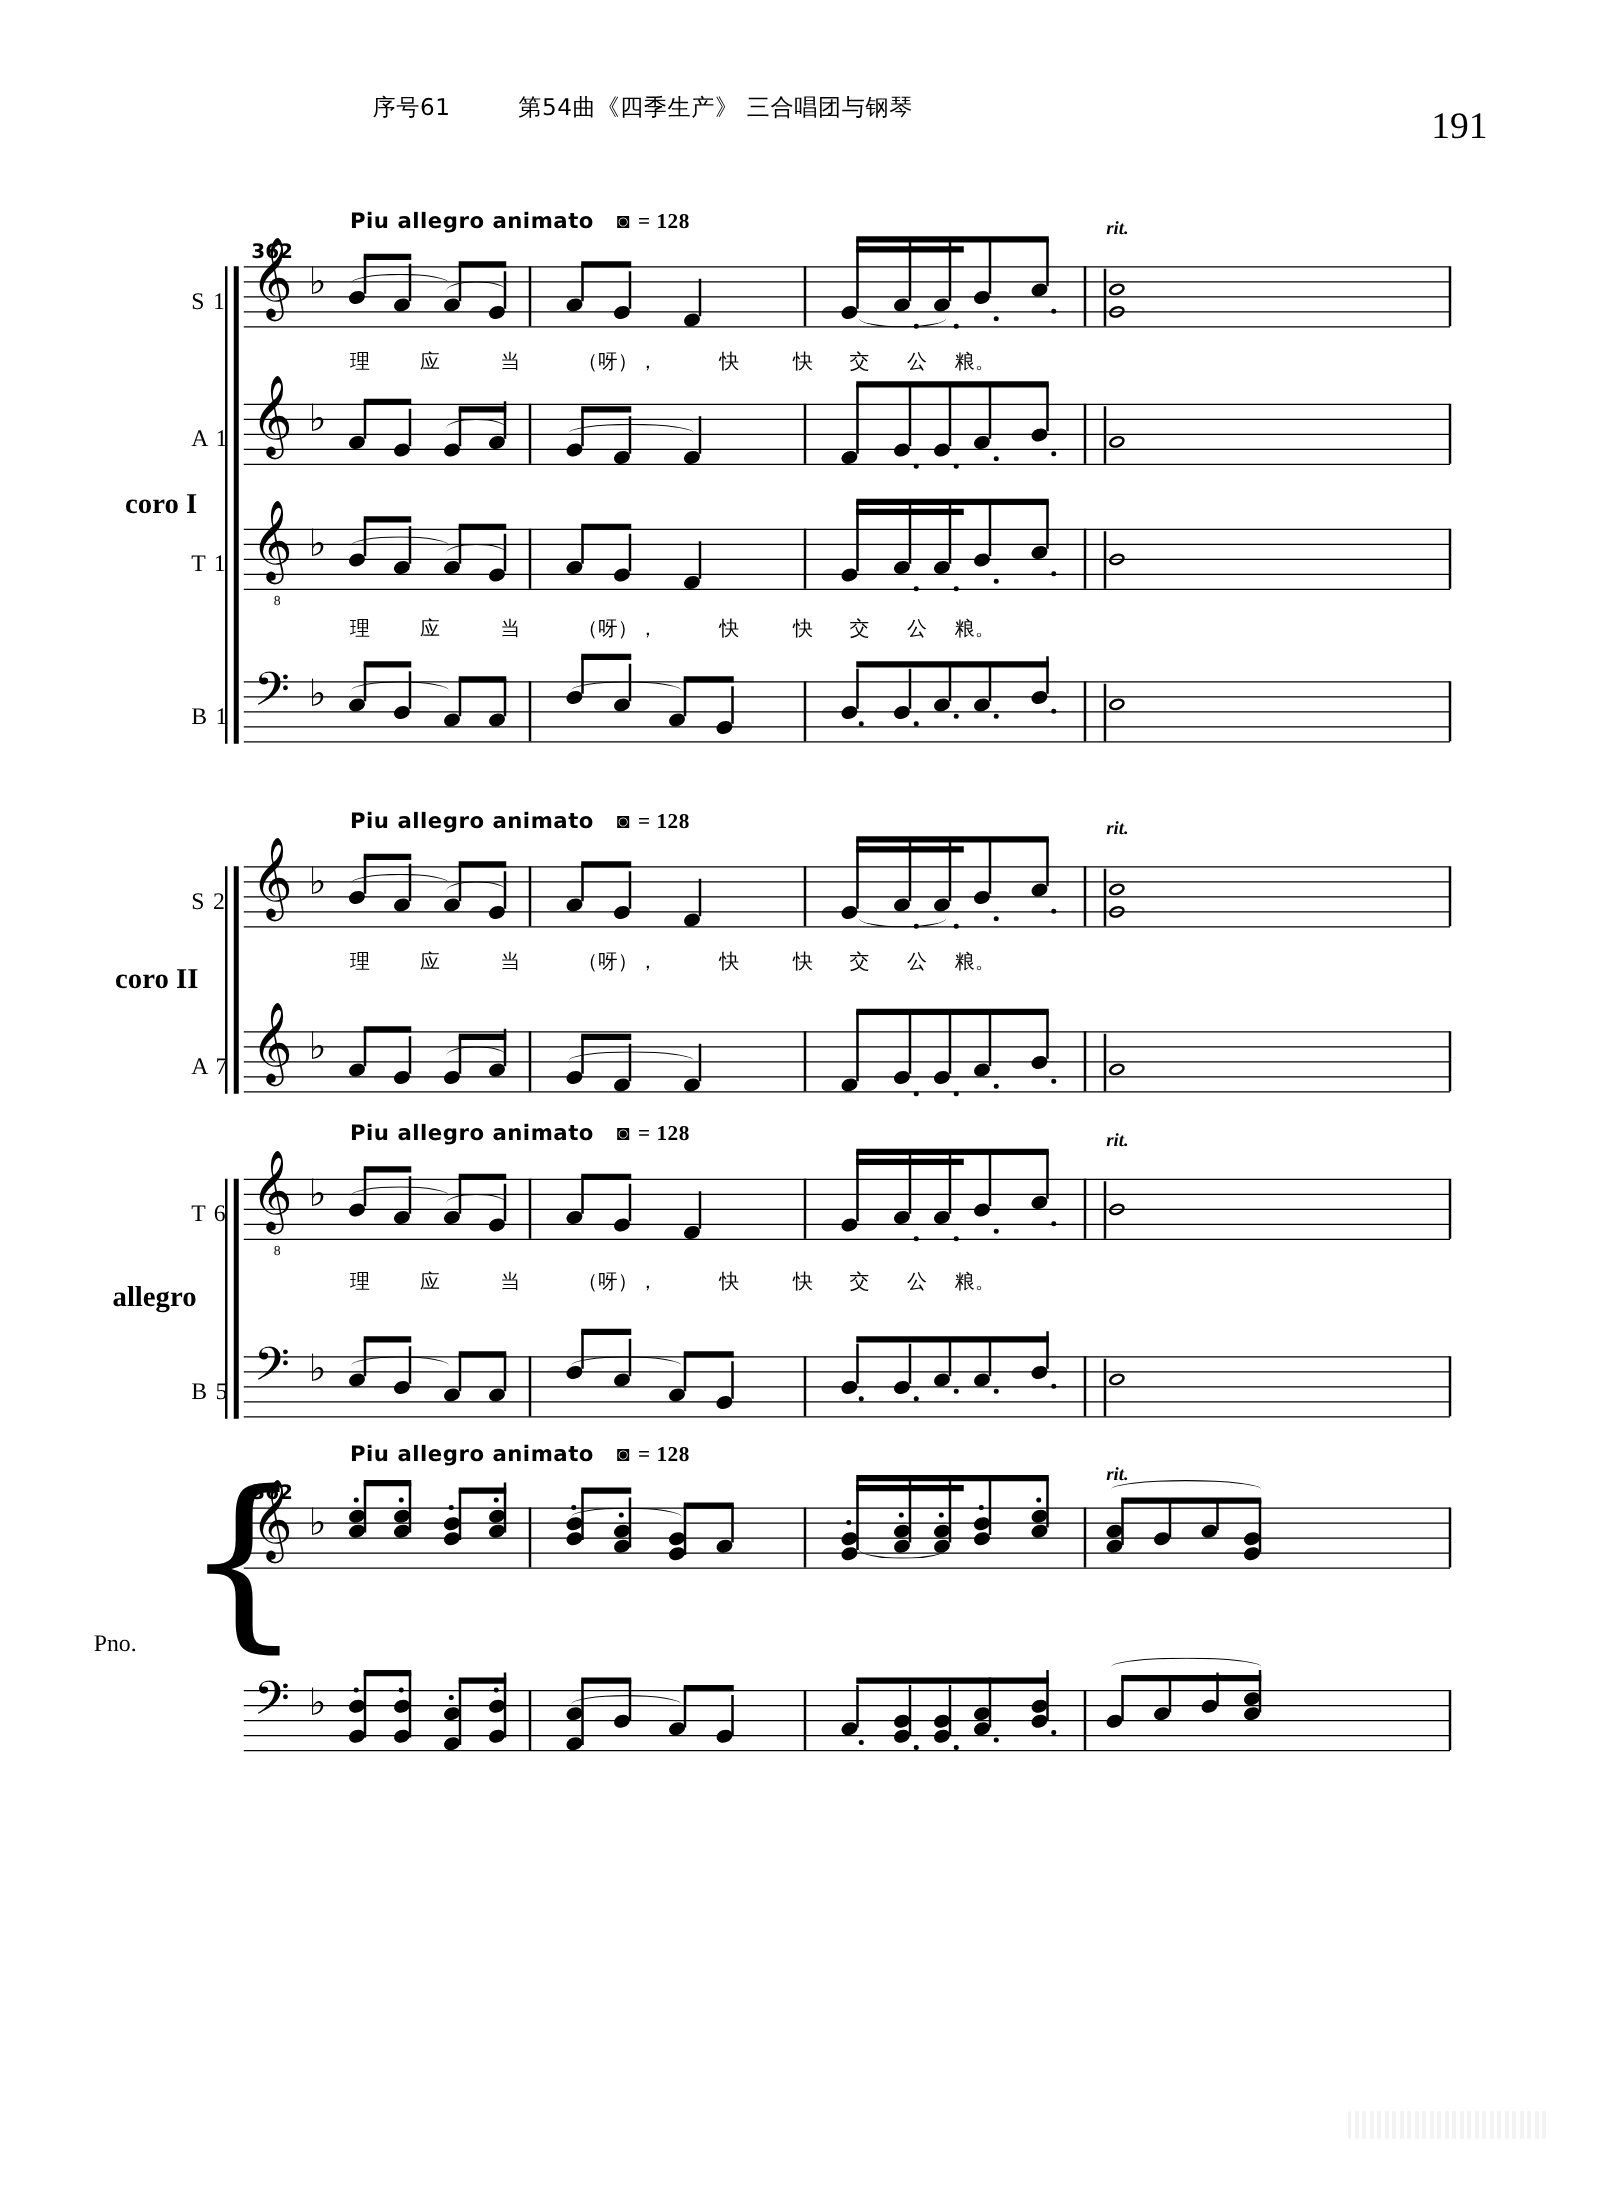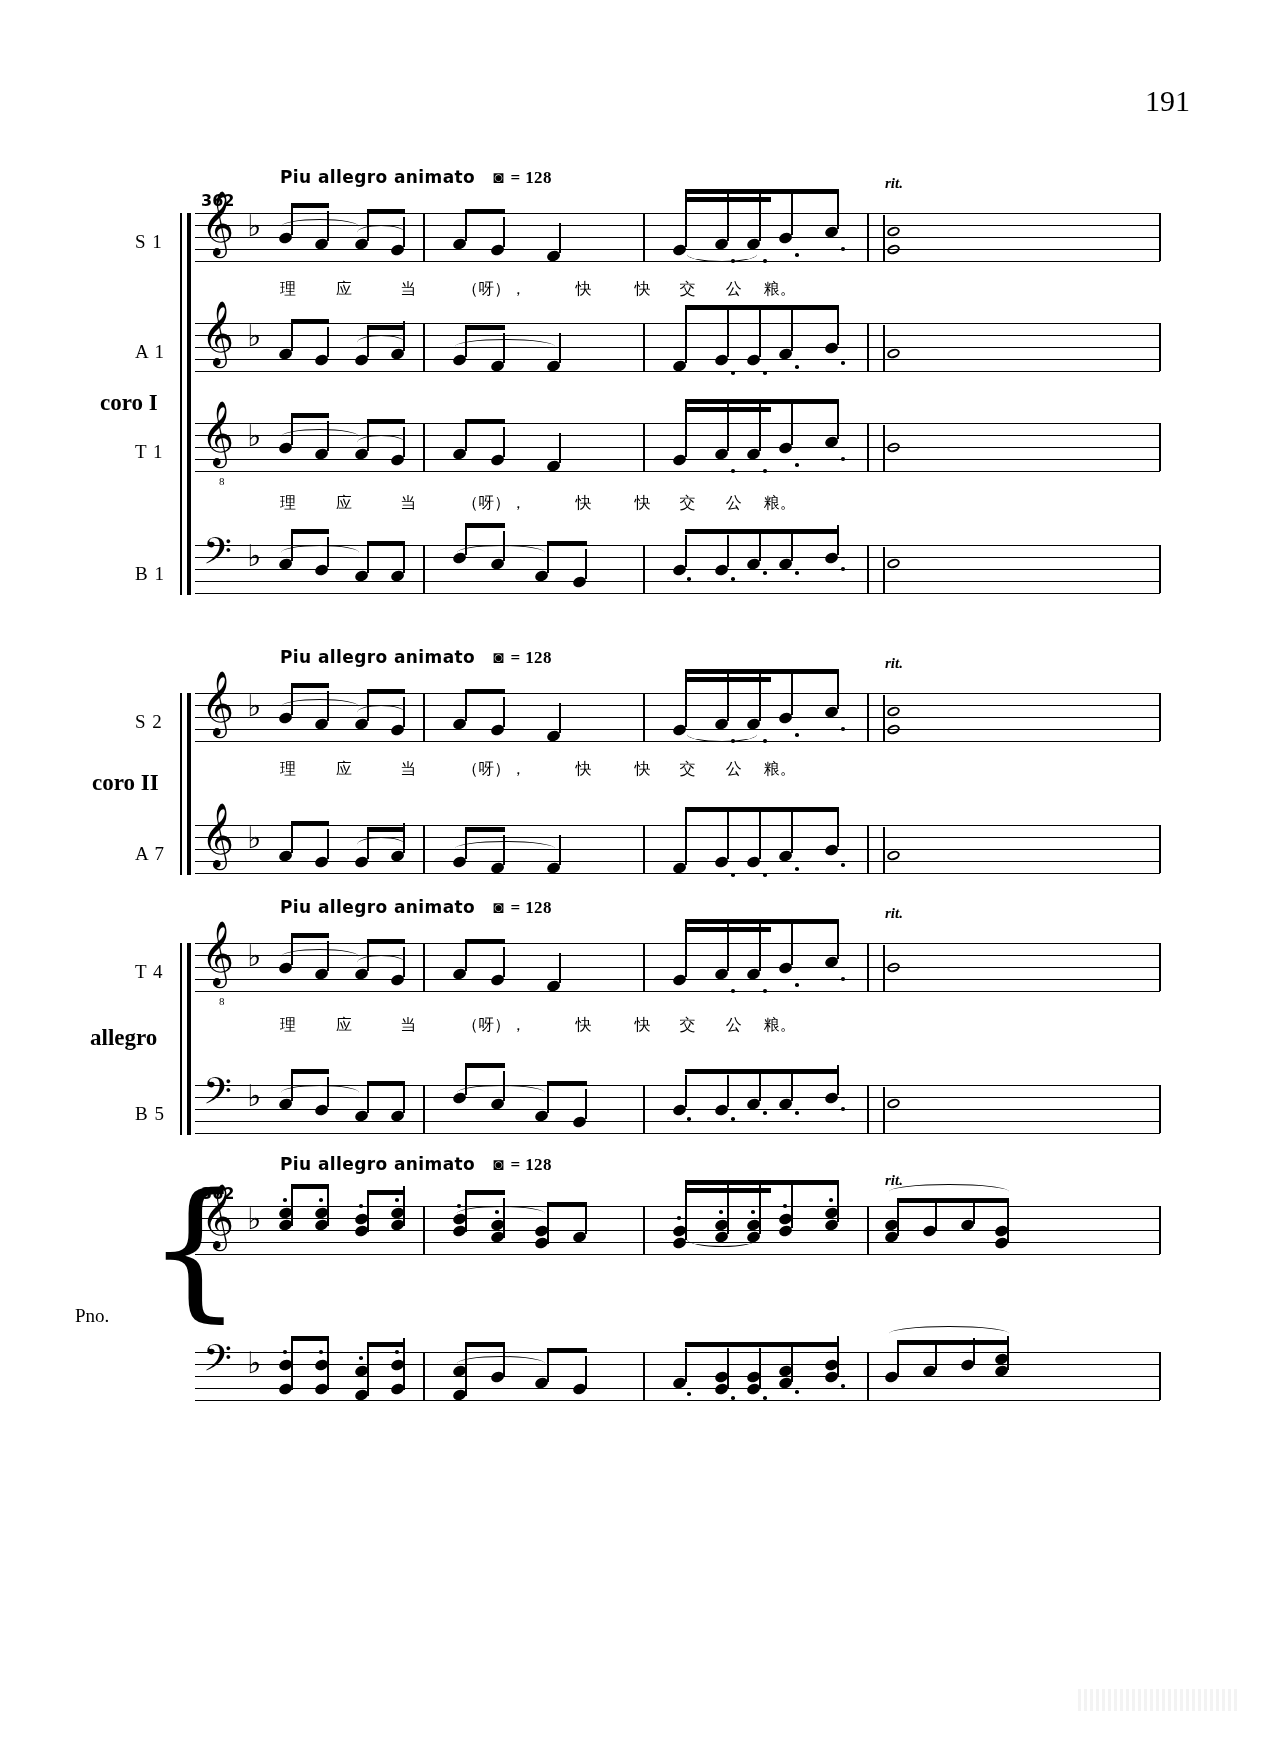--- a/index.html
+++ b/index.html
@@ -16,21 +16,21 @@
 
   
   .sys{position:absolute;}
   .staff{position:absolute;left:0;width:100%;}
   .staff .ln{position:absolute;left:0;width:100%;height:1.4px;background:#000;}
 
   .tempo{position:absolute;font-family:"DejaVu Sans",sans-serif;font-weight:bold;font-size:17px;letter-spacing:.4px;white-space:nowrap;}
   .tempo .eqn{font-weight:bold;font-family:"Liberation Serif",serif;}
   .rit{position:absolute;font-style:italic;font-weight:bold;font-size:15px;font-family:"Liberation Serif",serif;}
   .measnum{position:absolute;font-family:"DejaVu Sans",sans-serif;font-weight:bold;font-size:16px;}
-  .vlabel{position:absolute;font-family:"Liberation Serif",serif;font-size:19px;letter-spacing:1px;white-space:nowrap;}
+  .vlabel{position:absolute;font-family:"Liberation Serif",serif;font-size:19px;letter-spacing:1px;white-space:nowrap;margin-left:18px;}
   .group-label{position:absolute;font-family:"Liberation Serif",serif;font-weight:bold;font-size:23px;white-space:nowrap;}
   .lyric{position:absolute;font-family:"DejaVu Sans",sans-serif;font-size:16px;white-space:nowrap;}
   .lyric span{display:inline-block;text-align:center;}
 
   .clef{position:absolute;font-family:"DejaVu Sans",sans-serif;line-height:1;}
   .gclef{font-size:56px;}
   .fclef{font-size:45px;}
   .clef8{position:absolute;font-size:11px;font-family:"Liberation Serif",serif;}
   .keysig{position:absolute;font-family:"DejaVu Sans",sans-serif;font-size:30px;line-height:1;}
 
@@ -50,20 +50,23 @@
   .watermark{position:absolute;right:40px;bottom:46px;width:160px;height:22px;background:
      repeating-linear-gradient(90deg,#e9e9e9 0 3px,transparent 3px 6px);opacity:.55;}
 </style>
 </head>
 <body>
 
 <div class="page">
 
   <div class="header">
     <div class="hdr-lines">
+      <div class="hdr-line hdr-line2">
+        <span>序号61</span><span class="gap"></span><span>第54曲《四季生产》 三合唱团与钢琴</span>
+      </div>
     </div>
     <div class="page-number">191</div>
   </div>
 
   <div class="sys" id="sys1" style="left:195px;top:175px;width:965px;height:460px;">
 
     <div class="tempo" style="left:85px;top:-8px;">
       <span>Piu  allegro  animato</span>
       <span class="eqn" style="margin-left:12px;">◙</span>
       <span class="eqn">= 128</span>
@@ -525,21 +528,21 @@
       <div class="beam" style="left:490px;top:-24px;width:154px;"></div>
       <div class="beam" style="left:490px;top:-16px;width:86px;"></div>
       <div class="dot" style="left:536px;top:46px;"></div>
         <div class="dot" style="left:568px;top:46px;"></div>
         <div class="dot" style="left:600px;top:40px;"></div>
         <div class="dot" style="left:646px;top:34px;"></div>
 
       <div class="nh open" style="left:692px;top:20px;"></div>
       <div class="thinbar" style="left:688px;top:2px;height:46px;"></div>
     </div>
-    <div class="vlabel" style="left:-60px;top:56px;">T 4</div>
+    <div class="vlabel" style="left:-60px;top:56px;">T 6</div>
     <div class="lyric" style="left:70px;top:110px;">
       <span style="width:46px">理</span>
       <span style="width:56px">应</span>
       <span style="width:62px">当</span>
       <span style="width:100px">（呀），</span>
       <span style="width:68px">快</span>
       <span style="width:40px">快</span>
       <span style="width:40px">交</span>
       <span style="width:42px">公</span>
       <span style="width:40px">粮。</span>

